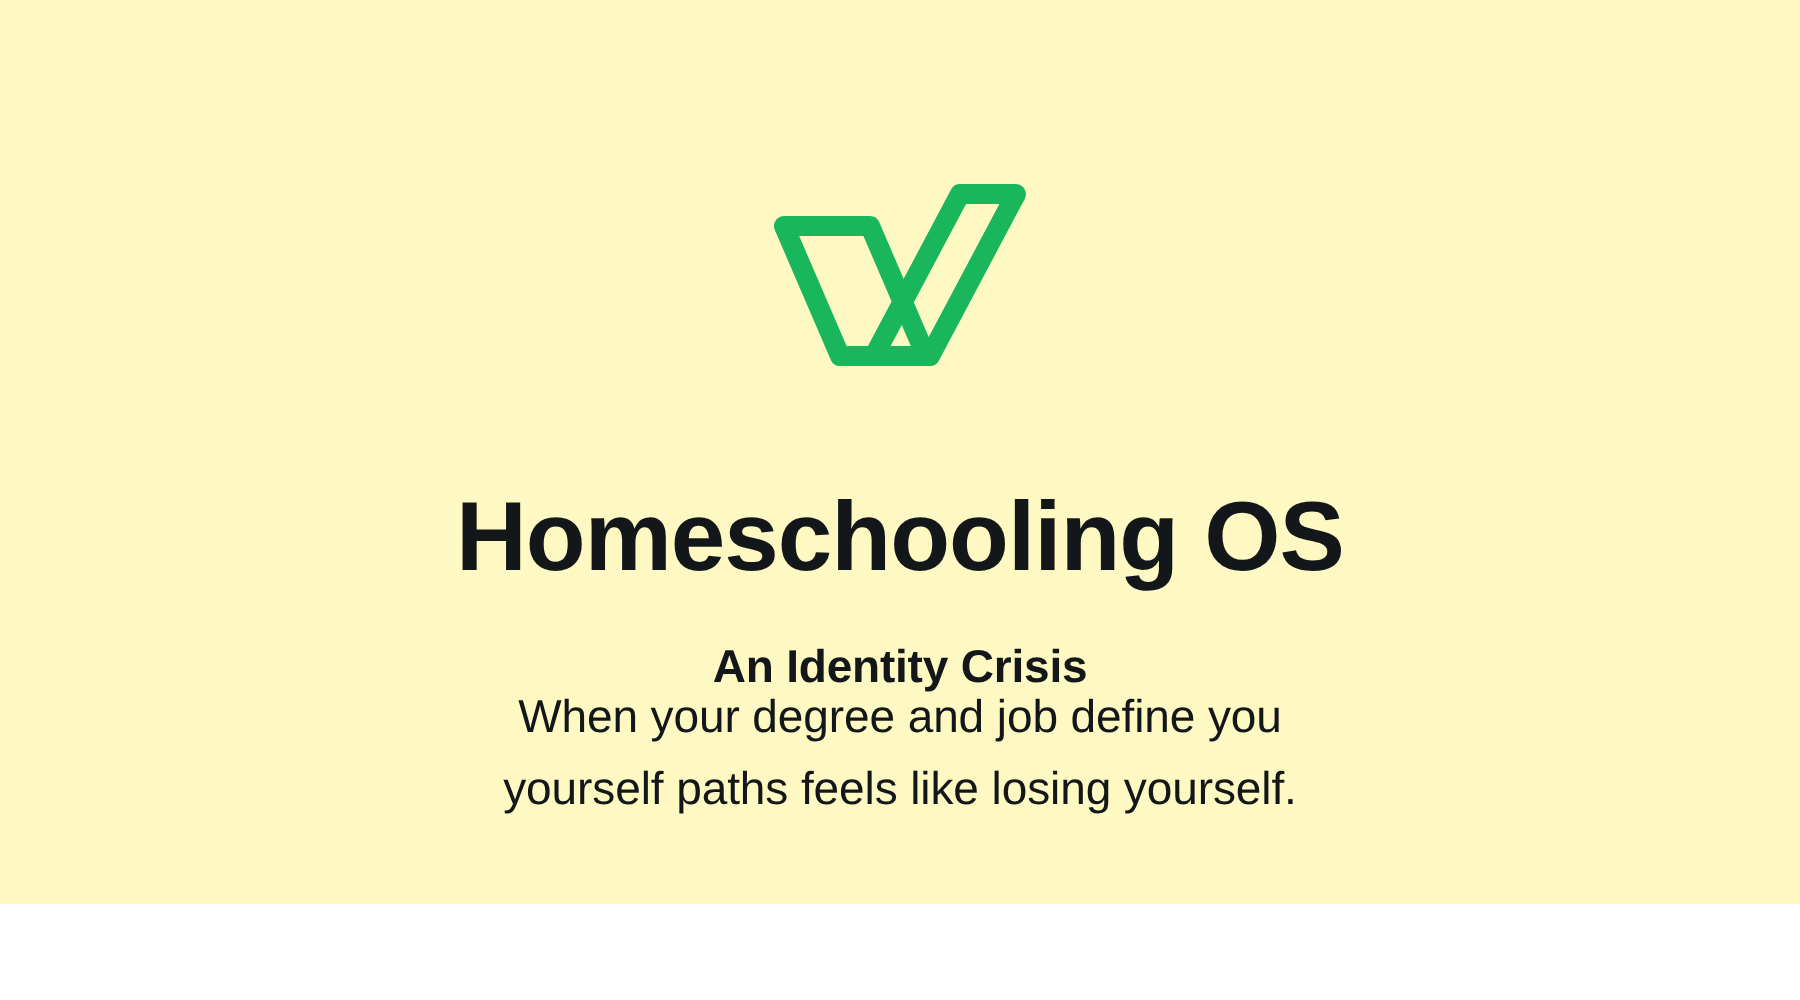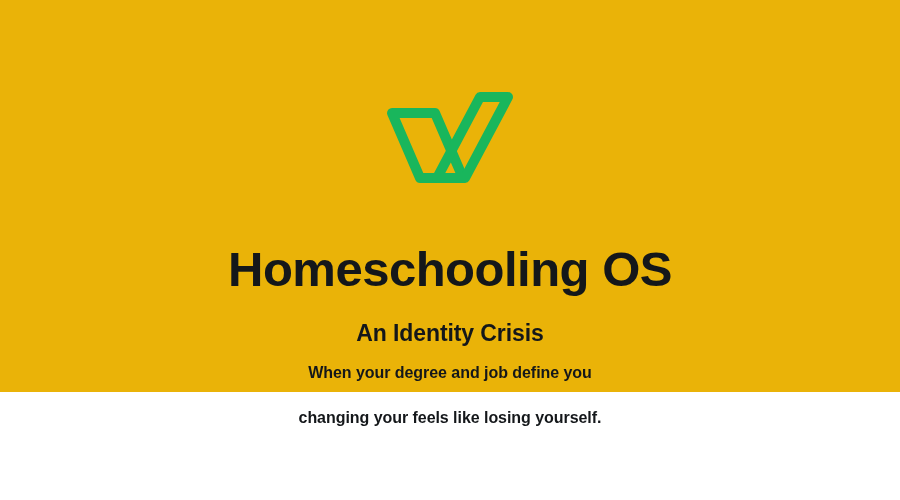--- a/index.html
+++ b/index.html
@@ -11,22 +11,22 @@
     width: 900px;
     height: 500px;
     background: #ffffff;
     font-family: "Liberation Sans", "DejaVu Sans", sans-serif;
     overflow: hidden;
   }
 
   .slide {
     position: relative;
     width: 900px;
-    height: 392px;
-    background: #eab308;
+    height: 452px;
+    background: #fef9c3;
     box-sizing: border-box;
     display: flex;
     flex-direction: column;
     align-items: center;
   }
 
   
   .logo-wrap {
     position: absolute;
     left: 0;
@@ -76,26 +76,25 @@
   
   .body-copy {
     position: absolute;
     left: 0;
     right: 0;
     top: 340px;
     text-align: center;
     color: #14171a;
   }
   .body-line {
-    font-size: 16px;
-    font-weight: 700;
+    font-size: 23px;
+    font-weight: 400;
     line-height: 1.58;
     letter-spacing: -0.05px;
     white-space: nowrap;
-    margin-top: 20px;
   }
 </style>
 </head>
 <body>
 
 <div class="slide">
 
   <div class="logo-wrap">
     <svg class="logo-svg" viewBox="0 0 130 96" xmlns="http://www.w3.org/2000/svg" aria-label="logo">
       <g fill="none" stroke="#19B65C" stroke-width="10" stroke-linejoin="round" stroke-linecap="round">
@@ -106,16 +105,16 @@
       </g>
     </svg>
   </div>
 
   <h1 class="title">Homeschooling OS</h1>
 
   <h2 class="subtitle">An Identity Crisis</h2>
 
   <div class="body-copy">
     <div class="body-line">When your degree and job define you</div>
-    <div class="body-line">changing your feels like losing yourself.</div>
+    <div class="body-line">yourself paths feels like losing yourself.</div>
   </div>
 
 </div>
 
 </body></html>

